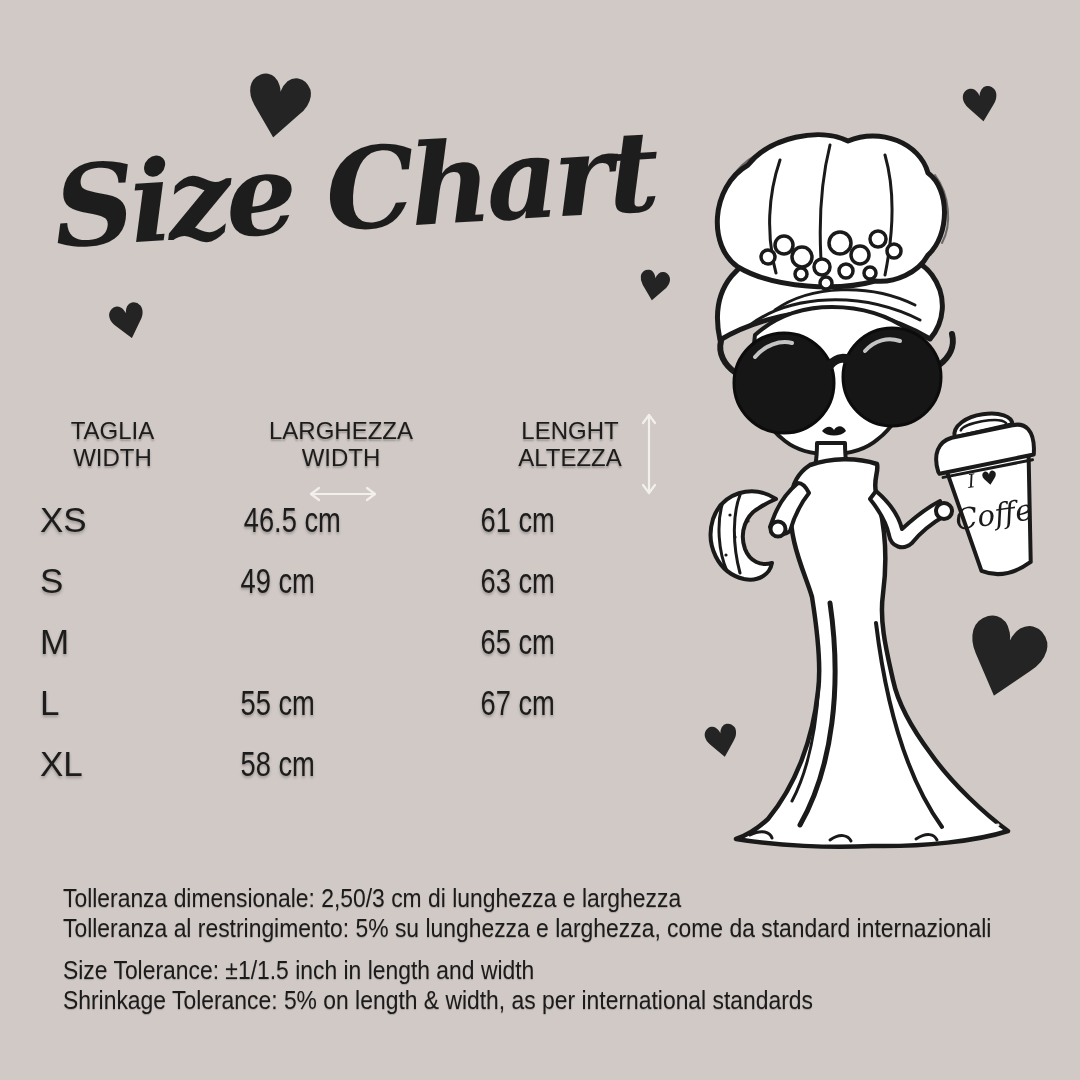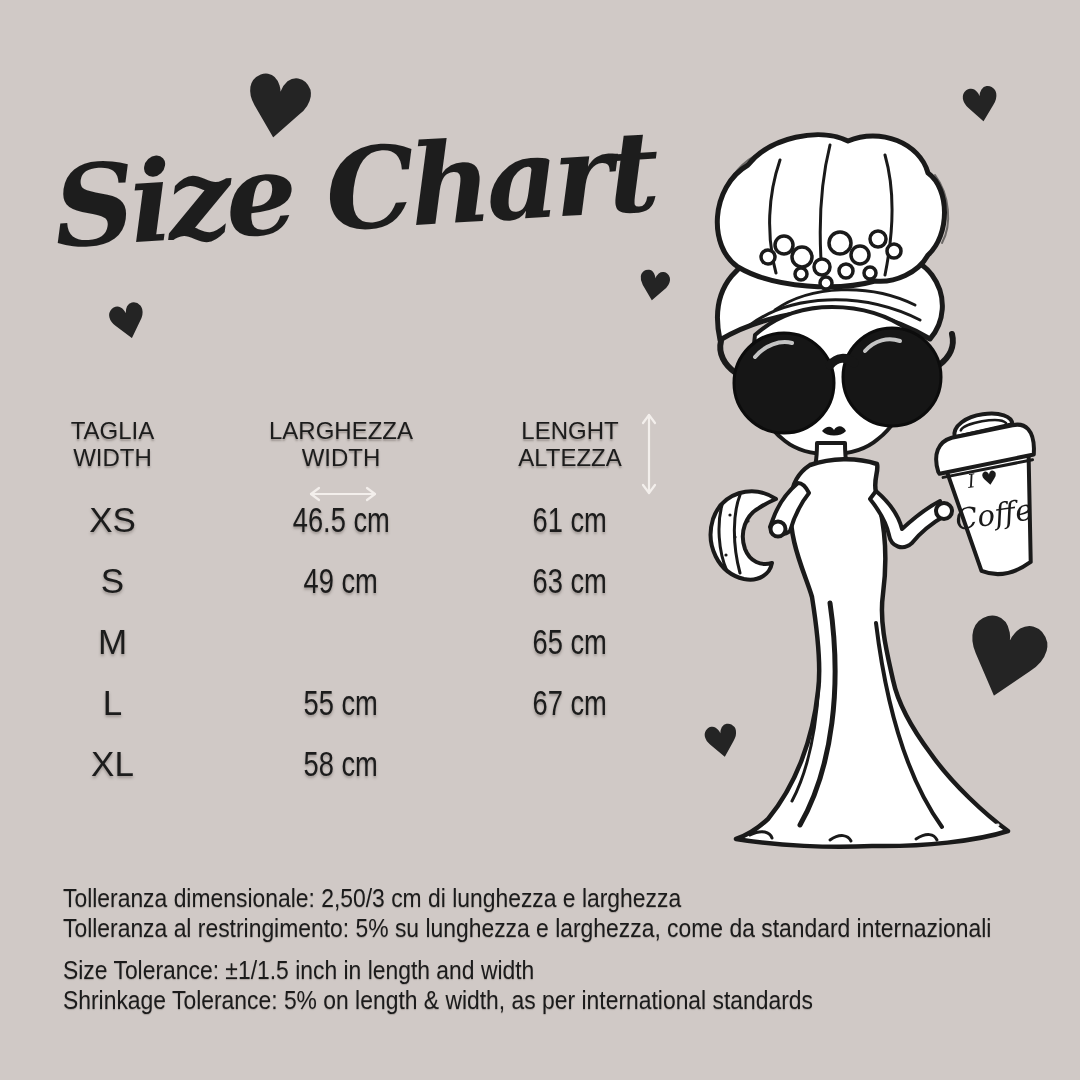--- a/index.html
+++ b/index.html
@@ -21,21 +21,21 @@
     transform:translate(-50%,-50%); font-family:"DejaVu Sans", sans-serif;
   }
   
   .thead{position:absolute; left:0; top:417px; width:1080px; font-size:24px; line-height:27px; font-weight:normal;
          text-shadow:0 2px 2px rgba(92,83,78,.45);}
   .thead .h{position:absolute; text-align:center;}
   .h1{left:40px; width:145px;} .h2{left:230px; width:222px;} .h3{left:470px; width:200px;}
   .rows{position:absolute; left:40px; top:489px; width:600px; font-size:35px;
         text-shadow:0 2px 3px rgba(92,83,78,.45);}
   .trow{position:relative; height:61px;}
-  .trow div{position:absolute; text-align:center; line-height:61px; height:61px;}
+  .trow div{position:absolute; line-height:61px; height:61px;}
   .c1{left:0; width:145px;} .c2{left:190px; width:222px;} .c3{left:430px; width:200px;}
   .cond{display:inline-block; transform:scaleX(.78);}
   
   .arrow{position:absolute;}
   
   .notes{position:absolute; left:63px; top:884px; font-size:26px; line-height:29.5px;
          transform:scaleX(.88); transform-origin:left top; white-space:nowrap;
          text-shadow:0 1px 1px rgba(96,88,84,.35); color:#1b1b1b;}
   .notes .gap{height:13px;}
   

